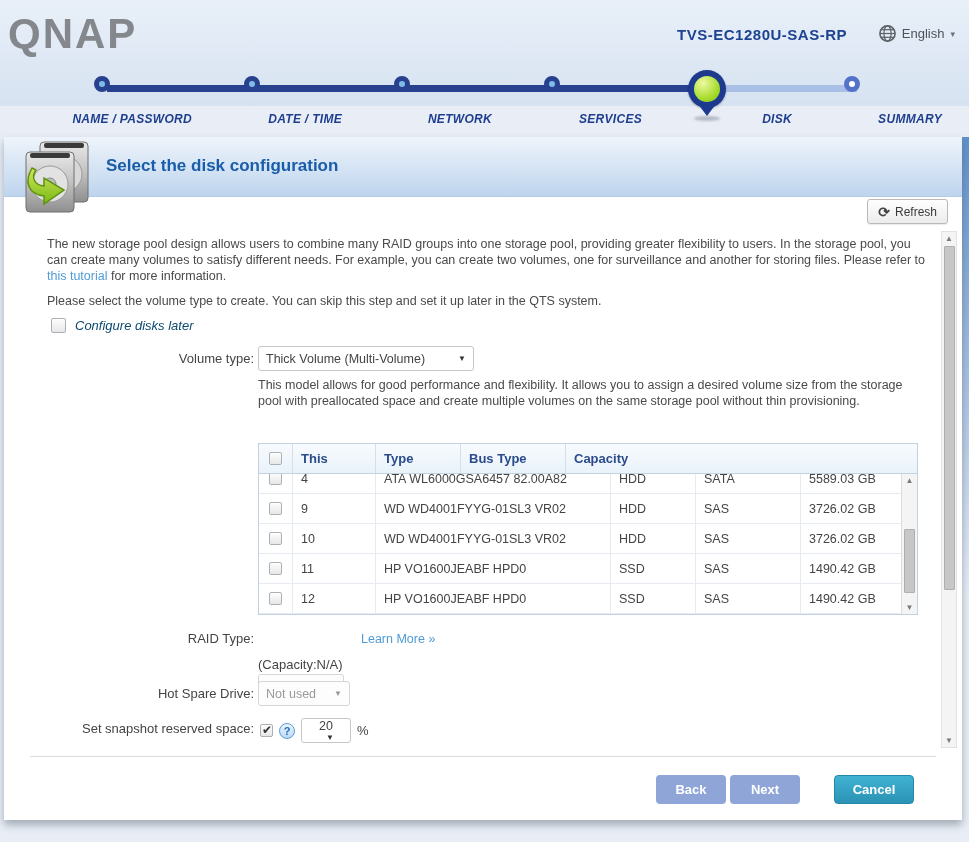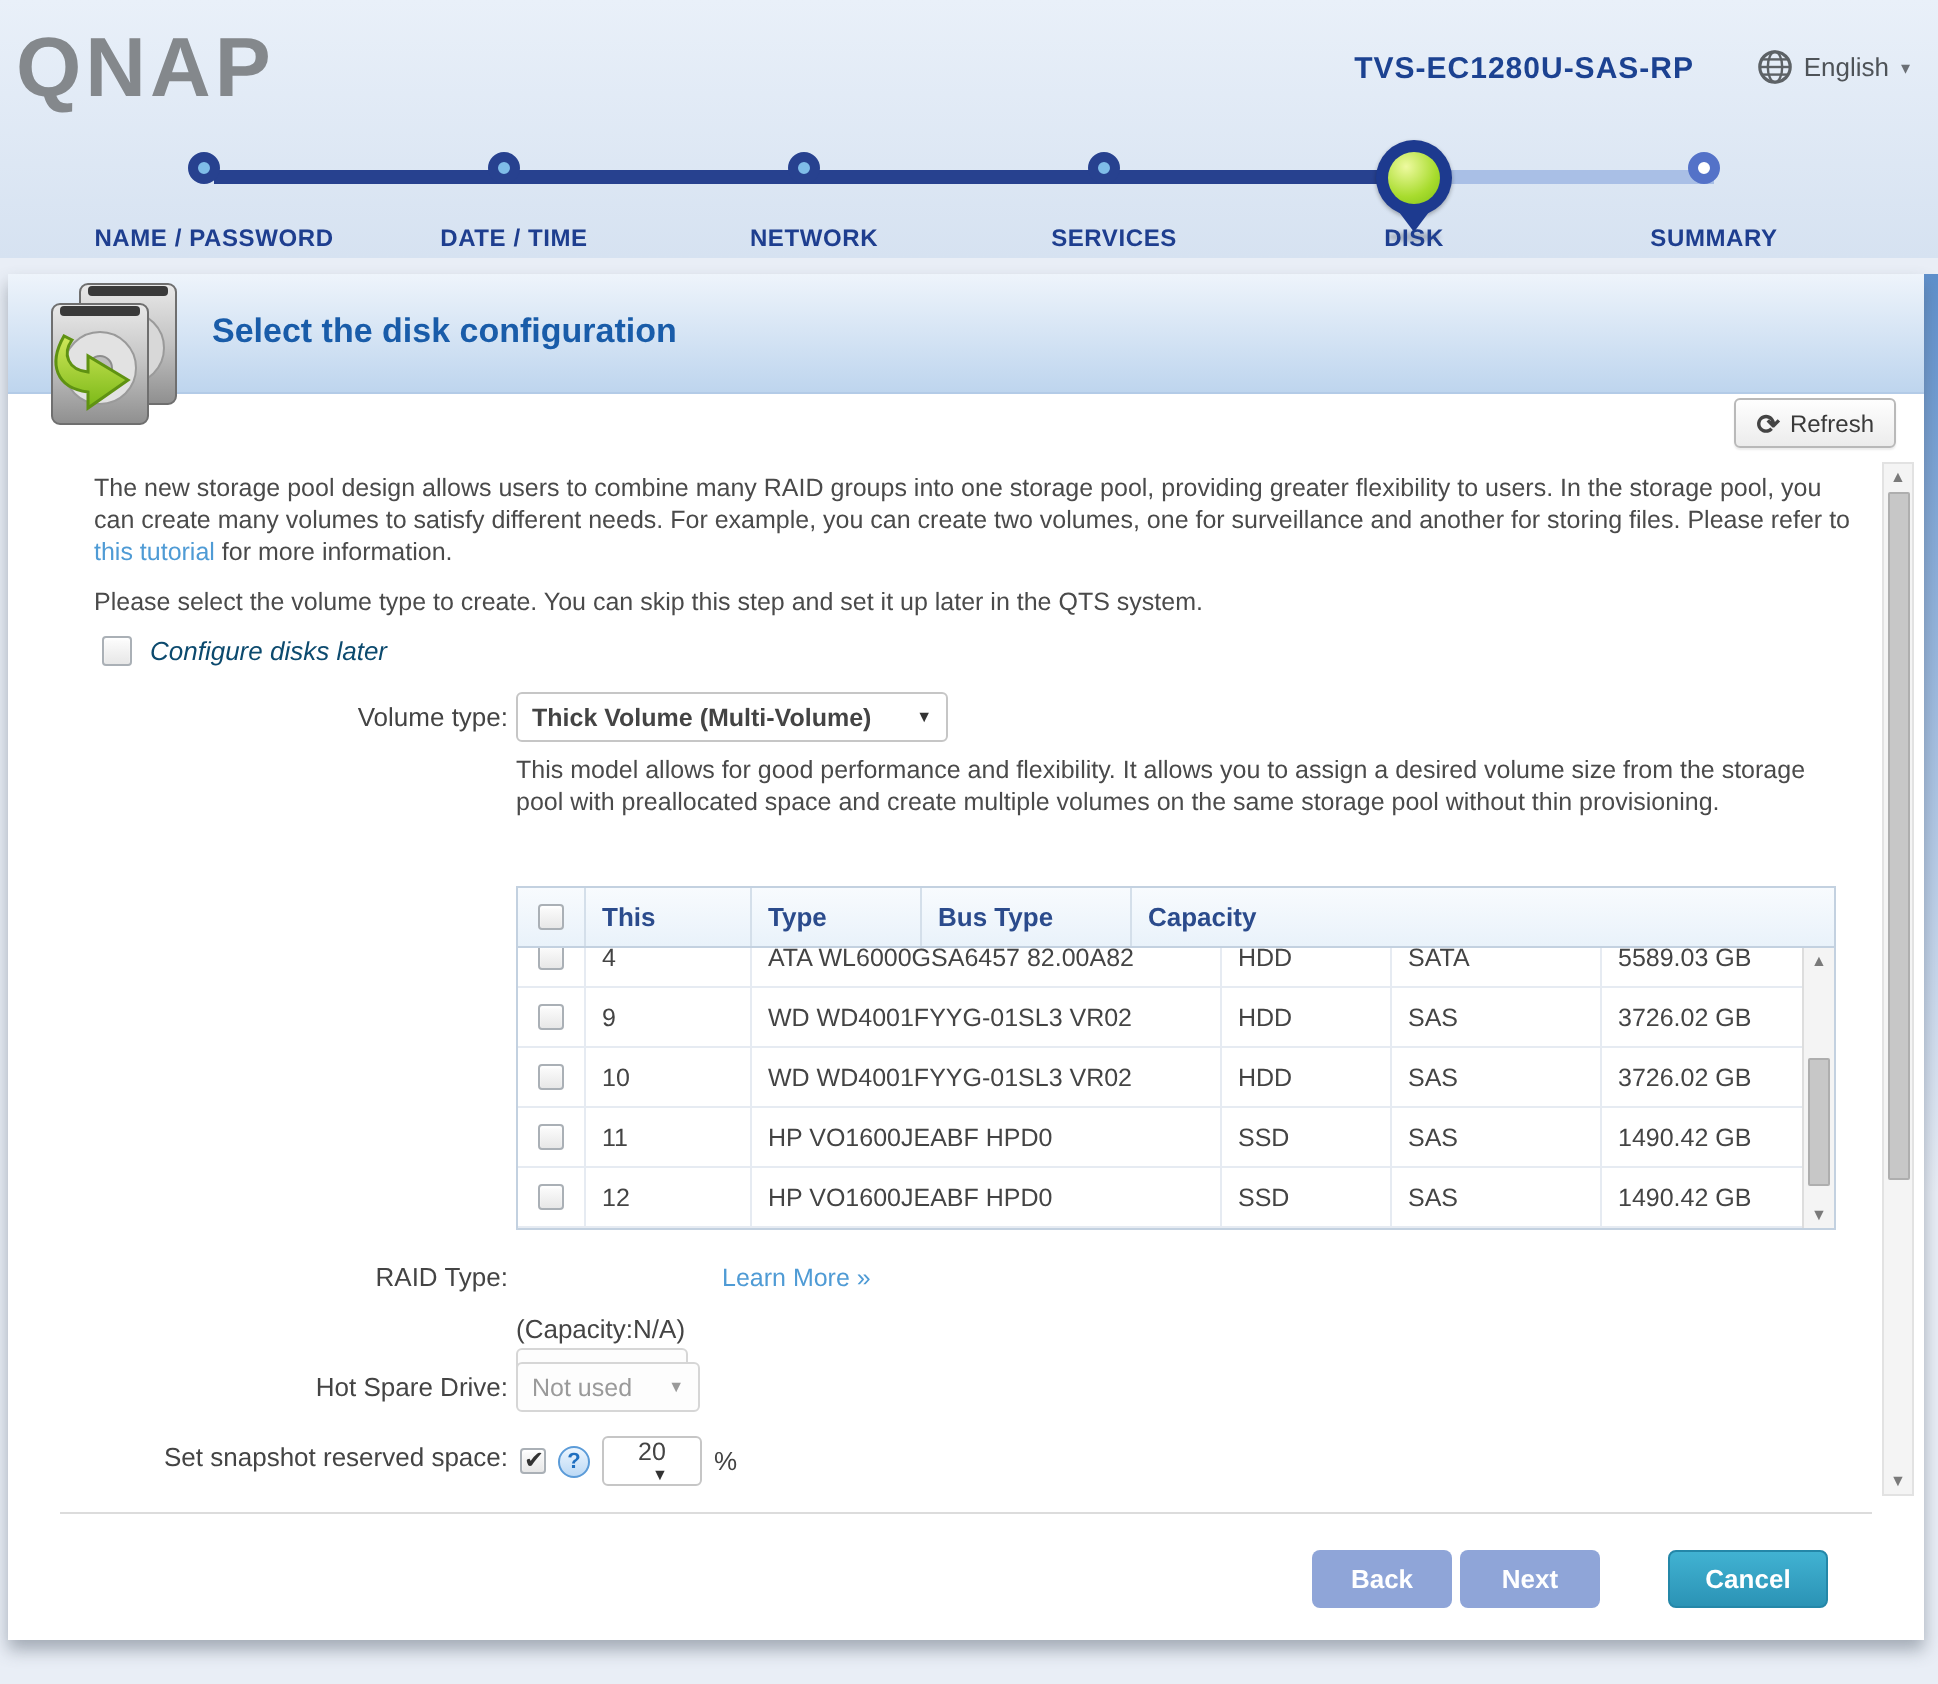--- a/index.html
+++ b/index.html
@@ -1,38 +1,38 @@
 <!DOCTYPE html>
 <html><head>
 <meta charset="utf-8">
 <style>
   * { margin:0; padding:0; box-sizing:border-box; }
   body { font-family:"Liberation Sans", sans-serif; background:#dfe6f0; }
   .page { position:relative; width:969px; height:842px; overflow:hidden;
           background:#e9eef6; }
 
   
-  .hdr { position:absolute; left:0; top:0; width:969px; height:129px;
+  .hdr { position:absolute; left:0; top:0; width:969px; height:106px;
          background:linear-gradient(#e9f0f9, #d6e2f1); }
   .logo { position:absolute; left:8px; top:10px; font-size:42px; font-weight:bold;
           color:#84888c; letter-spacing:2px; }
   .model { position:absolute; right:122px; top:26px; font-size:15px; font-weight:bold;
            color:#1c4291; letter-spacing:.5px; }
   .lang { position:absolute; right:14px; top:25px; display:flex; align-items:center;
           gap:6px; color:#4e5358; font-size:13px; cursor:pointer; }
   .lang .caret { font-size:9px; color:#6b7076; }
 
   
   .track { position:absolute; top:85px; height:7px; background:#27418f; }
   .track.lite { background:#a9bfe6; }
   .stepdot { position:absolute; top:76px; width:16px; height:16px; border-radius:50%;
              border:5px solid #27418f; background:#7fbce8; }
   .stepdot.todo { border-color:#5472c8; background:#ffffff; }
-  .steplabel { position:absolute; top:112px; width:170px; text-align:center;
-               font-size:12px; font-weight:bold; color:#1e3e8f; letter-spacing:.3px; }
+  .steplabel { position:absolute; top:112px; width:170px; text-align:right;
+               font-size:12px; font-weight:bold; color:#1e3e8f; letter-spacing:.3px;font-style:italic; }
   .pin { position:absolute; }
   .pin .ball { width:38px; height:38px; border-radius:50%; background:#1d3a8f;
                display:flex; align-items:center; justify-content:center;
                box-shadow:0 1px 2px rgba(0,0,0,.3); }
   .pin .green { width:26px; height:26px; border-radius:50%;
                 background:radial-gradient(circle at 35% 28%, #eefaa0, #a8dc2e 60%, #7fc214); }
   .pin .tip { width:0; height:0; margin:-4px auto 0; border-left:9px solid transparent;
               border-right:9px solid transparent; border-top:12px solid #1d3a8f; }
   .pin .shadow { width:26px; height:5px; margin:0 auto; border-radius:50%;
                  background:rgba(60,70,90,.3); filter:blur(1px); }
@@ -203,21 +203,21 @@
 
     <div class="para" style="top:99px;"><span>The new storage pool design allows users to combine many RAID groups into one storage pool, providing greater flexibility to users. In the storage pool, you can create many volumes to satisfy different needs. For example, you can create two volumes, one for surveillance and another for storing files. Please refer to </span><a class="link">this tutorial</a><span> for more information.</span></div>
     <div class="para" style="top:156px;">Please select the volume type to create. You can skip this step and set it up later in the QTS system.</div>
 
     <div style="position:absolute; left:47px; top:181px; display:flex; align-items:center; gap:9px;">
       <span class="cb"></span>
       <span style="font-size:13px; color:#0c4a6e;font-style:italic;">Configure disks later</span>
     </div>
 
     <div class="form-label" style="top:214px;">Volume type:</div>
-    <div class="sel" style="position:absolute; left:254px; top:209px; width:216px;font-weight:bold;">
+    <div class="sel" style="position:absolute; left:254px; top:209px; width:216px;">
       <span>Thick Volume (Multi-Volume)</span>
       <span class="caret">▼</span>
     </div>
     <div class="para" style="left:254px; top:240px; width:656px;">This model allows for good performance and flexibility. It allows you to assign a desired volume size from the storage pool with preallocated space and create multiple volumes on the same storage pool without thin provisioning.</div>
 
     <div class="dtable">
       <div class="thead">
         <div class="th c-check">
             <span class="cb cb-sm"></span>
           </div>

